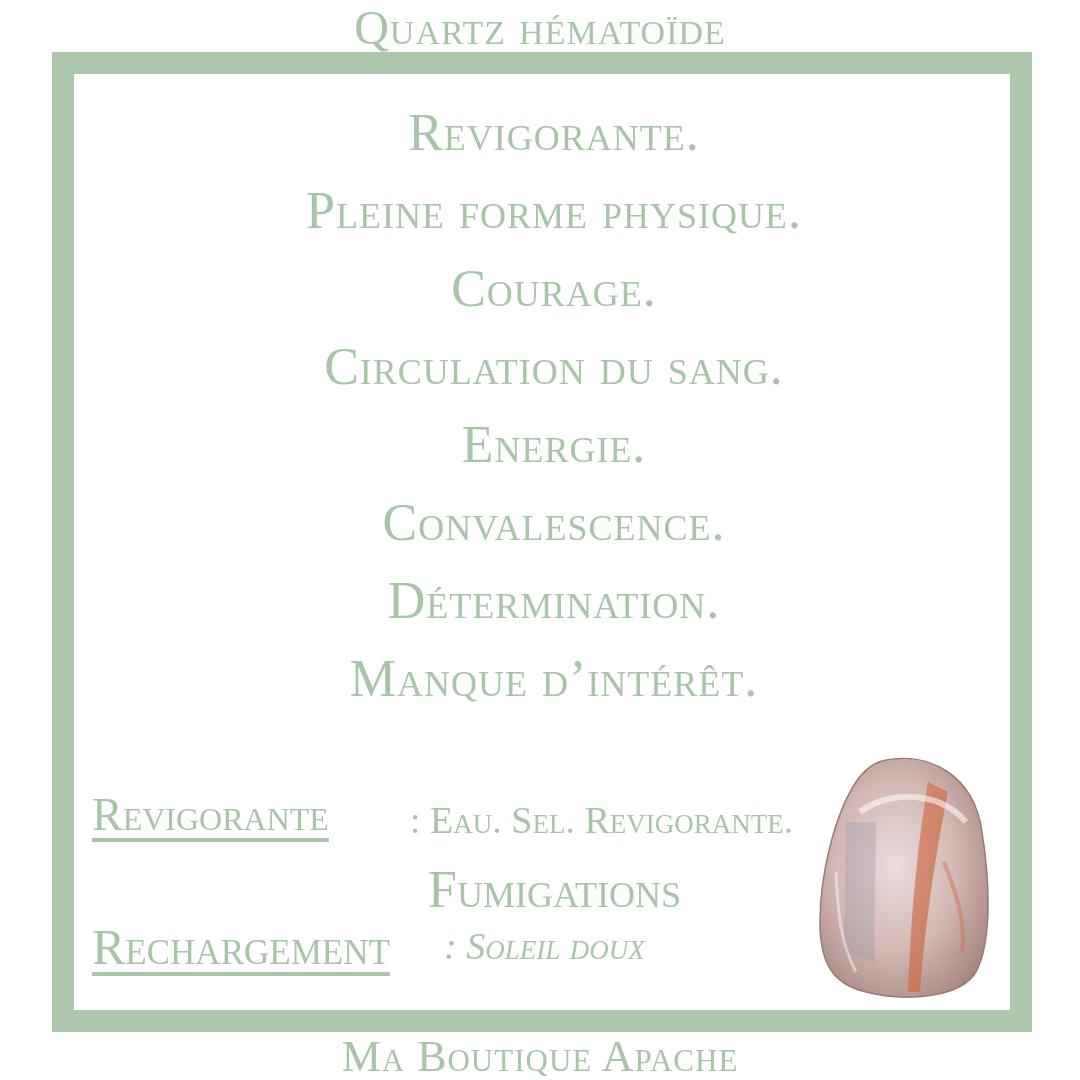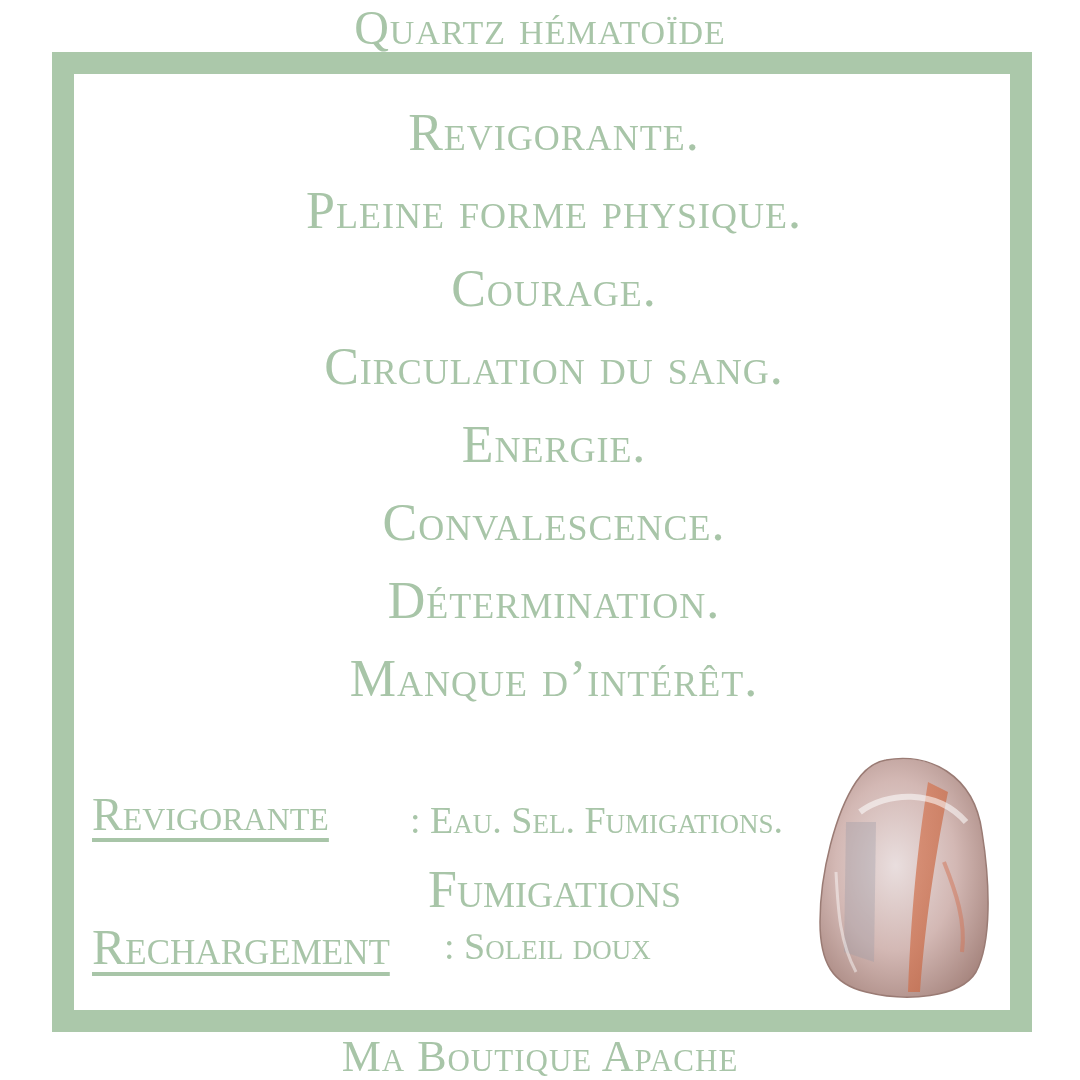--- a/index.html
+++ b/index.html
@@ -32,27 +32,27 @@
   <div class="item">Circulation du sang.</div>
   <div class="item">Energie.</div>
   <div class="item">Convalescence.</div>
   <div class="item">Détermination.</div>
   <div class="item">Manque d’intérêt.</div>
 </div>
 
 <div class="care sc" style="left:92px; top:788px; font-size:46px;">
   <span class="label">Revigorante </span>
 </div>
-<div class="care sc" style="left:410px; top:798px; font-size:38px;">: Eau. Sel. Fumigations.</div>
+<div class="care sc" style="left:410px; top:798px; font-size:38px;">: Eau. Sel. Revigorante.</div>
 <div class="care sc" style="left:428px; top:860px; font-size:52px;">Fumigations</div>
 
 <div class="care sc" style="left:92px; top:918px; font-size:50px;">
   <span class="label">Rechargement</span>
 </div>
-<div class="care sc" style="left:444px; top:924px; font-size:38px;">: Soleil doux</div>
+<div class="care sc" style="left:444px; top:924px; font-size:38px;font-style:italic;">: Soleil doux</div>
 
 <svg class="stone" viewBox="0 0 176 250">
   <defs>
     <radialGradient id="g1" cx="45%" cy="45%" r="65%">
       <stop offset="0%" stop-color="#e9dede"></stop>
       <stop offset="55%" stop-color="#d3b8b4"></stop>
       <stop offset="100%" stop-color="#a7867f"></stop>
     </radialGradient>
     <linearGradient id="vein" x1="0" y1="0" x2="1" y2="1">
       <stop offset="0%" stop-color="#d9805f"></stop>

